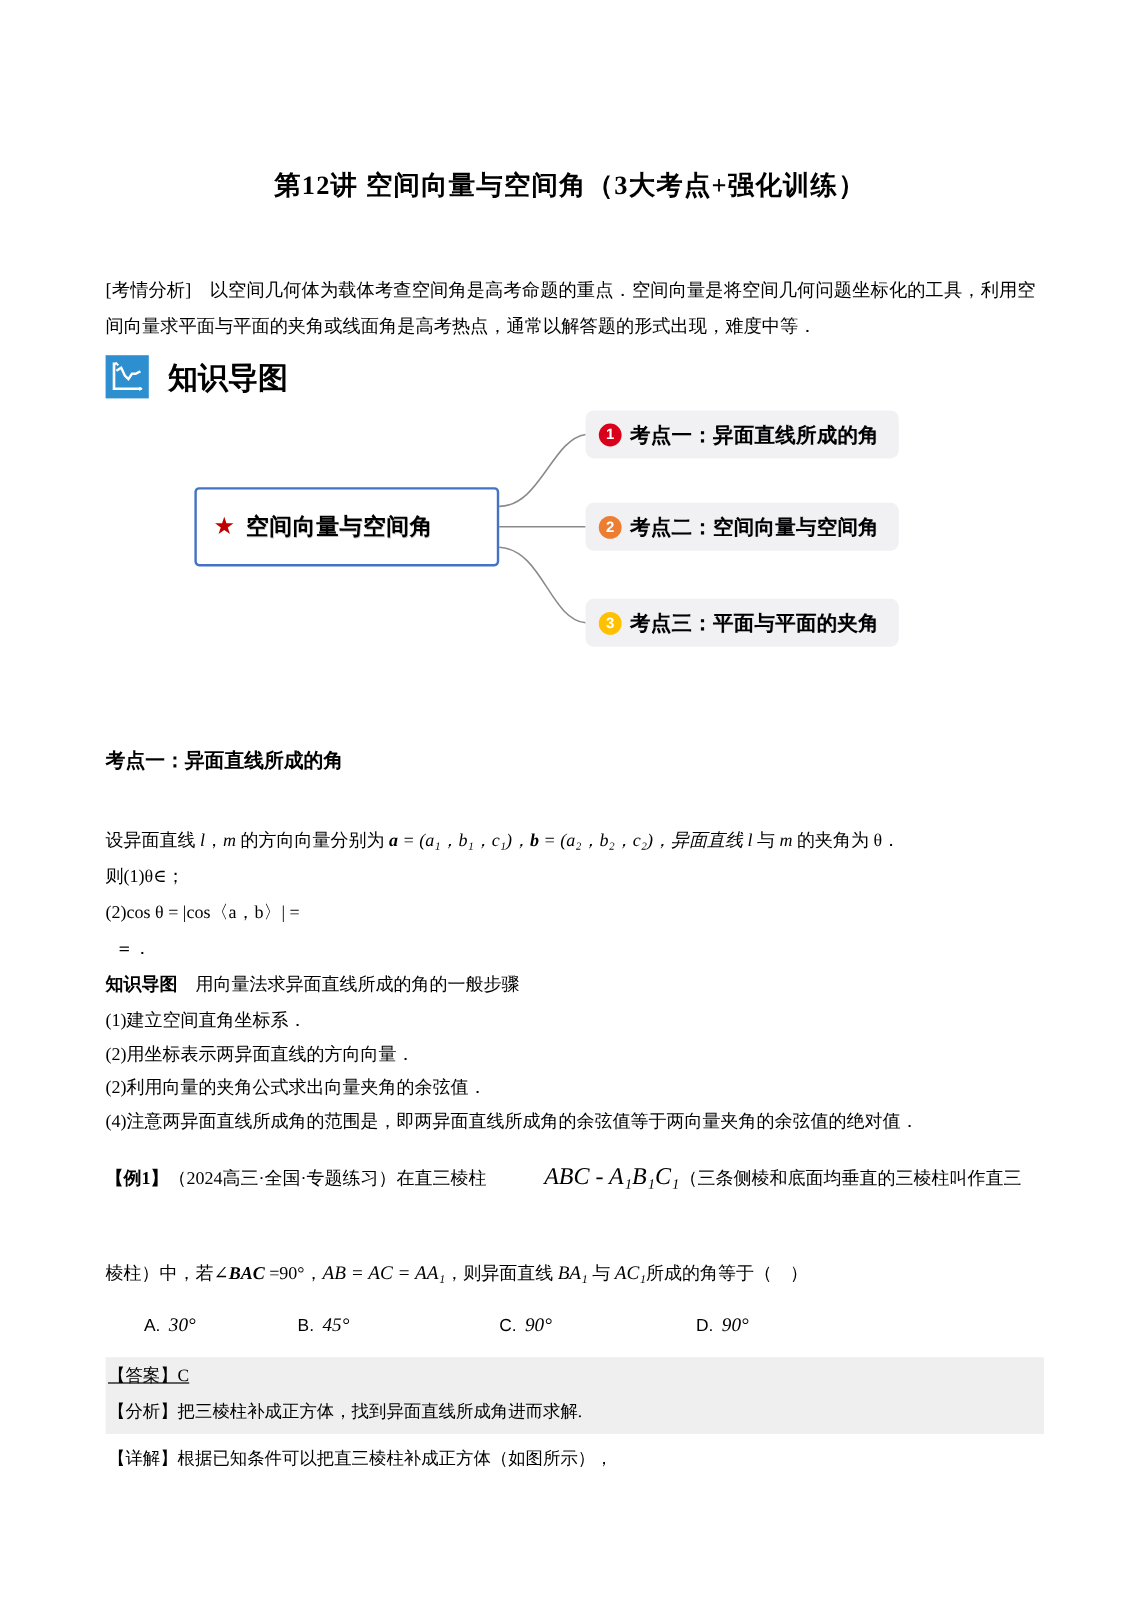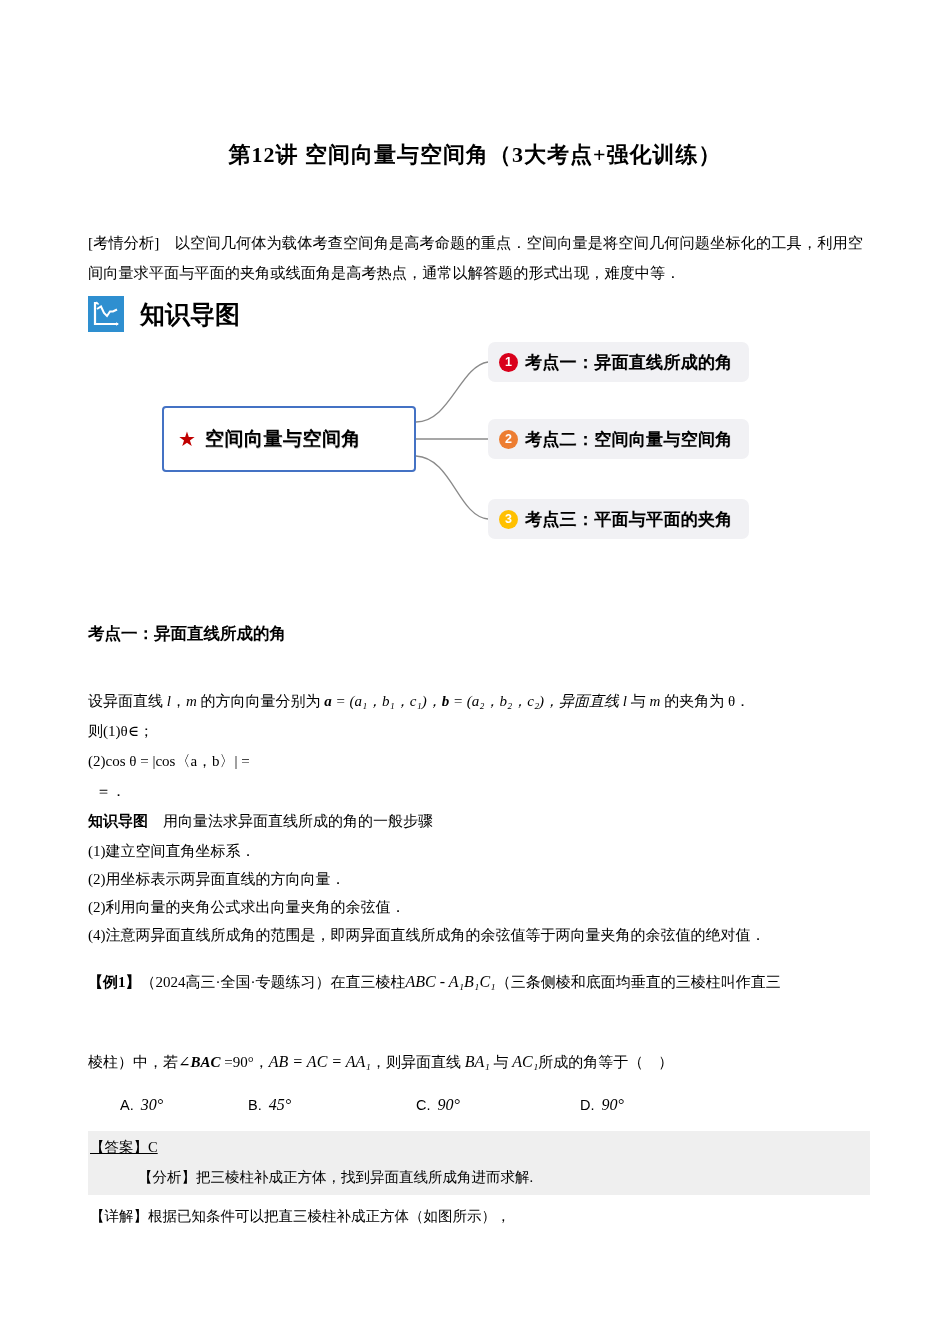--- a/index.html
+++ b/index.html
@@ -164,21 +164,21 @@
 
   <div class="body-line" style="top:808px;">
     <b>知识导图</b><span>　用向量法求异面直线所成的角的一般步骤</span>
   </div>
   <div class="body-line" style="top:838px;">(1)建立空间直角坐标系．</div>
   <div class="body-line" style="top:866px;">(2)用坐标表示两异面直线的方向向量．</div>
   <div class="body-line" style="top:894px;">(2)利用向量的夹角公式求出向量夹角的余弦值．</div>
   <div class="body-line wide" style="top:922px;">(4)注意两异面直线所成角的范围是，即两异面直线所成角的余弦值等于两向量夹角的余弦值的绝对值．</div>
 
   <div class="ex-line" style="top:968px;">
-    <b>【例1】</b><span>（2024高三·全国·专题练习）</span><span>在直三棱柱</span><span class="mathser" style="font-size:16px;">ABC - A₁B₁C₁</span><span>（三条侧棱和底面均垂直的三棱柱叫作直三</span>
+    <b>【例1】</b><span>（2024高三·全国·专题练习）</span><span>在直三棱柱</span><span class="mathser" style="font-size:20px;margin-left:48px;">ABC - A₁B₁C₁</span><span>（三条侧棱和底面均垂直的三棱柱叫作直三</span>
   </div>
 
   <div class="ex-line" style="top:1048px;">
     <span>棱柱）中，若∠</span><b class="bv">BAC</b><span> =90°，</span><span class="mathser" style="font-size:16px;">AB = AC = AA₁</span><span>，则异面直线 </span><span class="mathser" style="font-size:16px;">BA₁</span><span> 与 </span><span class="mathser" style="font-size:16px;">AC₁</span><span>所成的角等于（　）</span>
   </div>
 
   <div class="opt-row">
     <span class="opt" style="left:12px;">
       <span class="lbl">A.</span><span class="val">30°</span>
     </span>
@@ -188,16 +188,16 @@
     <span class="opt" style="left:308px;">
       <span class="lbl">C.</span><span class="val">90°</span>
     </span>
     <span class="opt" style="left:472px;">
       <span class="lbl">D.</span><span class="val">90°</span>
     </span>
   </div>
 
   <div class="ans-band"></div>
   <div class="ans-line" style="top:1136px;text-decoration:underline;">【答案】C</div>
-  <div class="ans-line" style="top:1166px;margin-left:48px;">【分析】把三棱柱补成正方体，找到异面直线所成角进而求解.</div>
+  <div class="ans-line" style="top:1166px;">【分析】把三棱柱补成正方体，找到异面直线所成角进而求解.</div>
   <div class="ans-line" style="top:1205px;">【详解】根据已知条件可以把直三棱柱补成正方体（如图所示），</div>
 
 </div>
 
 </body></html>

